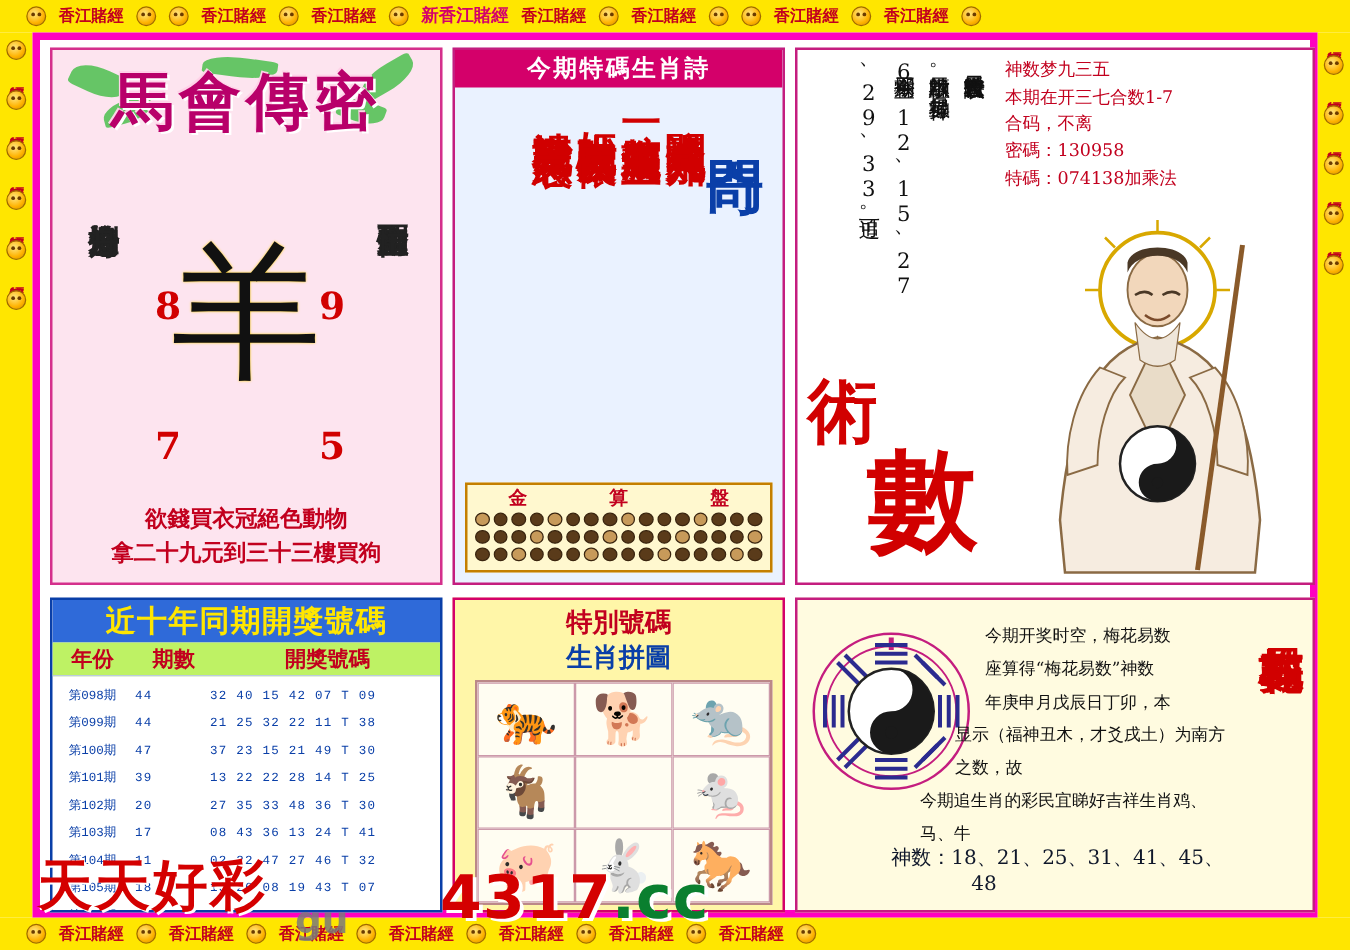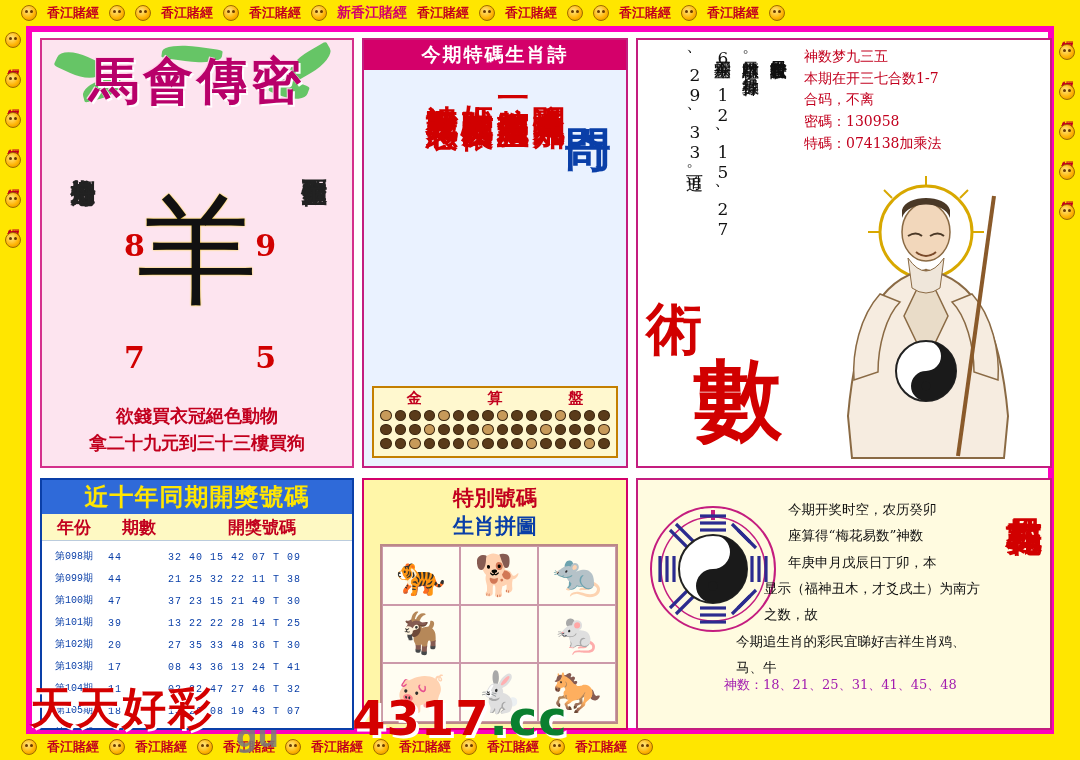--- a/index.html
+++ b/index.html
@@ -47,21 +47,21 @@
         font-family:"DejaVu Serif","Liberation Serif",serif;font-size:120px;line-height:1;
         color:#111;text-shadow:0 0 2px #ffd400;}
   .mhcm-foot{position:absolute;left:0;bottom:10px;width:100%;text-align:center;
         font-family:"DejaVu Serif","Liberation Serif",serif;color:#c2001e;font-size:18px;line-height:1.5;font-weight:bold;}
 
   
   .tenyr{position:absolute;left:8px;top:446px;width:314px;height:252px;
         background:#fff;border:2px solid #0a3fa8;box-sizing:border-box;overflow:hidden;}
   .tenyr-hd{height:34px;background:#2f6ad9;display:flex;align-items:center;justify-content:center;}
   .tenyr-hd span{font-family:"DejaVu Serif","Liberation Serif",serif;font-size:24px;font-weight:bold;color:#ffe600;letter-spacing:1px;}
-  .tenyr-sub{display:flex;align-items:center;height:26px;background:#fef9c3;border-bottom:1px solid #bcd;}
+  .tenyr-sub{display:flex;align-items:center;height:26px;background:#bef264;border-bottom:1px solid #bcd;}
   .tenyr-sub div{font-family:"DejaVu Serif","Liberation Serif",serif;font-size:17px;font-weight:bold;color:#c2001e;text-align:center;}
   .c1{width:64px;}.c2{width:66px;}.c3{flex:1;}
   .tenyr-row{display:flex;align-items:flex-end;height:22px;font-family:Liberation Mono, monospace;font-size:10px;color:#0a3fa8;}
   .tenyr-row .p{width:64px;text-align:center;}
   .tenyr-row .q{width:60px;text-align:left;padding-left:2px;letter-spacing:1px;}
   .tenyr-row .r{flex:1;letter-spacing:1px;}
 
   
   .midtop{position:absolute;left:330px;top:6px;width:266px;height:430px;
         background:#eaf2ff;border:2px solid #c41d7f;box-sizing:border-box;overflow:hidden;}
@@ -103,22 +103,22 @@
   .rt-info{position:absolute;left:6px;top:4px;width:240px;
         font-family:"DejaVu Serif","Liberation Serif",serif;font-size:14px;color:#c2001e;line-height:1.55;}
   .god{position:absolute;left:10px;bottom:0;width:230px;height:300px;}
 
   
   .br{position:absolute;left:604px;top:446px;width:416px;height:252px;
         background:#fffbe0;border:2px solid #c41d7f;box-sizing:border-box;overflow:hidden;}
   .bagua{position:absolute;left:10px;top:24px;width:130px;height:130px;}
   .br-text{position:absolute;left:150px;top:16px;width:200px;
         font-family:"DejaVu Serif","Liberation Serif",serif;font-size:13.5px;color:#111;line-height:1.95;}
-  .br-nums{position:absolute;left:150px;top:196px;width:220px;
-        font-family:"DejaVu Serif","Liberation Serif",serif;font-size:13px;color:#a21caf;}
+  .br-nums{position:absolute;left:139px;top:196px;width:220px;
+        font-family:"DejaVu Serif","Liberation Serif",serif;font-size:16px;color:#0f172a;}
   .mhys{position:absolute;right:6px;top:10px;writing-mode:vertical-rl;text-orientation:upright;
         font-family:"DejaVu Serif","Liberation Serif",serif;font-size:36px;font-weight:bold;color:#d10000;line-height:1.1;}
   .luntan{position:absolute;right:8px;bottom:4px;writing-mode:vertical-rl;text-orientation:upright;
         font-family:"DejaVu Serif","Liberation Serif",serif;font-size:14px;color:#1a9b3c;}
 
   
   .wm-left{position:absolute;left:30px;bottom:22px;font-family:"DejaVu Sans","Liberation Sans",sans-serif;
         font-size:44px;font-weight:bold;color:#d40000;text-shadow:2px 2px 0 #fff;letter-spacing:2px;}
   .wm-center{position:absolute;left:352px;bottom:14px;font-family:"DejaVu Sans","Liberation Sans",sans-serif;
         font-size:48px;font-weight:bold;color:#d40000;text-shadow:3px 3px 0 #fff;letter-spacing:1px;}
@@ -466,21 +466,21 @@
               <line x1="28" y1="110" x2="46" y2="92"></line>
             <line x1="90" y1="104" x2="108" y2="86"></line>
               <line x1="84" y1="110" x2="102" y2="92"></line>
           </g>
           <circle cx="65" cy="65" r="34" fill="#fff" stroke="#222" stroke-width="2"></circle>
           <path d="M65 31 A34 34 0 0 1 65 99 A17 17 0 0 1 65 65 A17 17 0 0 0 65 31 Z" fill="#1a1a1a"></path>
           <circle cx="65" cy="48" r="5" fill="#fff"></circle>
           <circle cx="65" cy="82" r="5" fill="#1a1a1a"></circle>
         </svg>
         <div class="br-text">
-          <div>今期开奖时空，农历癸卯</div>
+          <div>今期开奖时空，梅花易数</div>
           <div>座算得“梅花易数”神数</div>
           <div>年庚申月戊辰日丁卯，本</div>
           <div style="margin-left:-24px">显示（福神丑木，才爻戌土）为南方之数，故</div>
           <div style="margin-left:-52px">今期追生肖的彩民宜睇好吉祥生肖鸡、马、牛</div>
         </div>
         <div class="br-nums">
           <span style="margin-left:-64px">神数：</span><span>18、21、25、31、41、45、48</span>
         </div>
         <div class="mhys">梅花易數</div>
         <div class="luntan">論壇</div>

